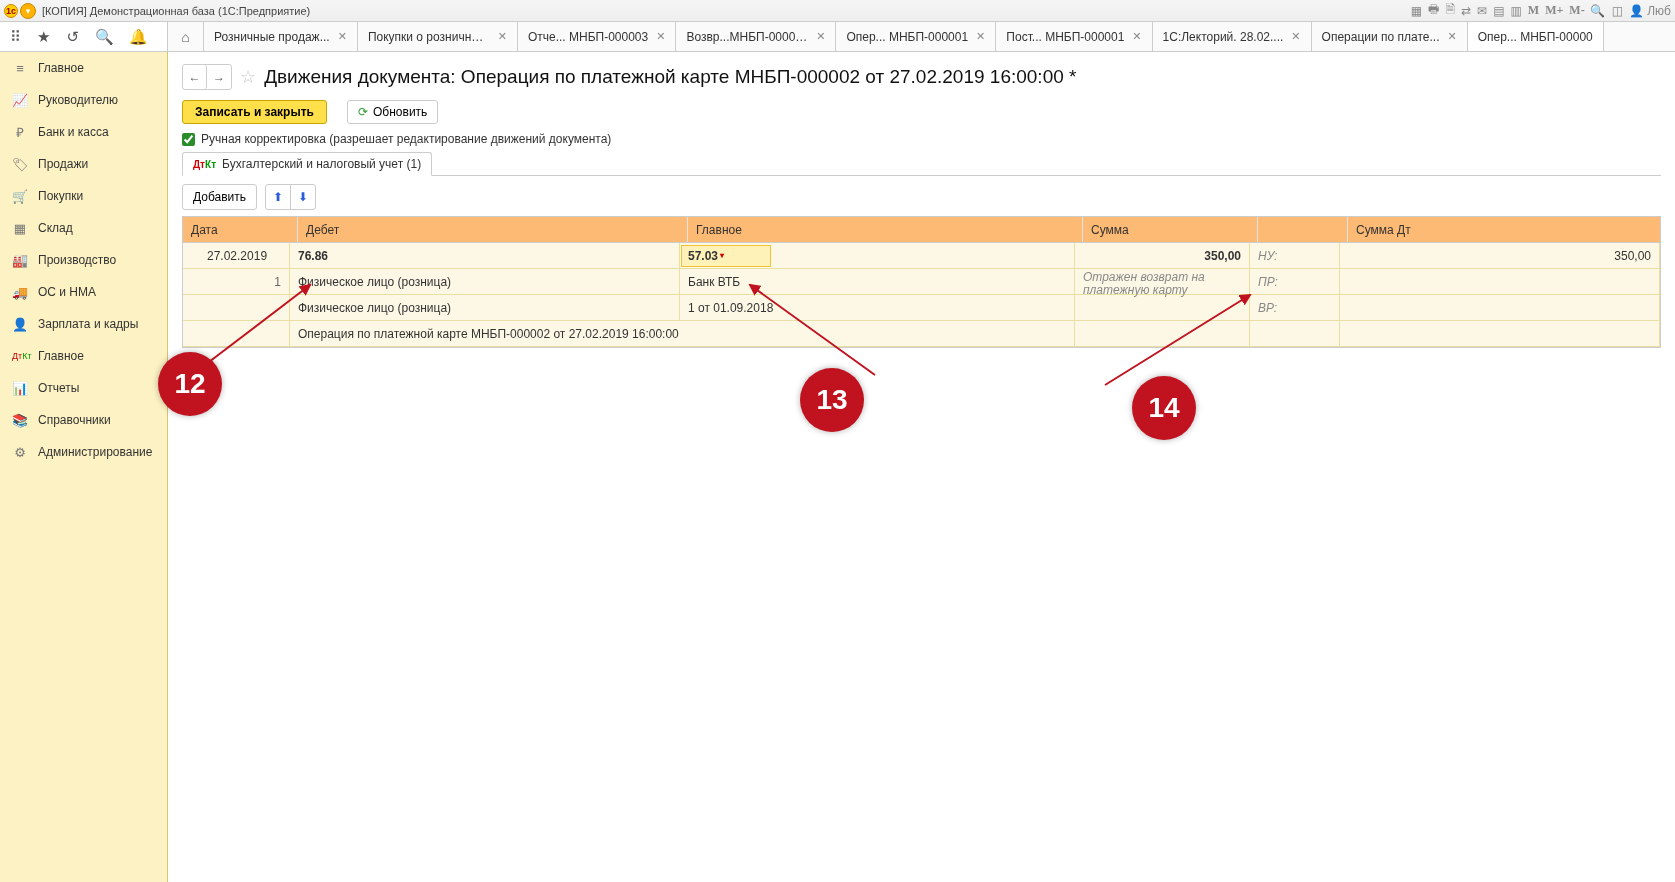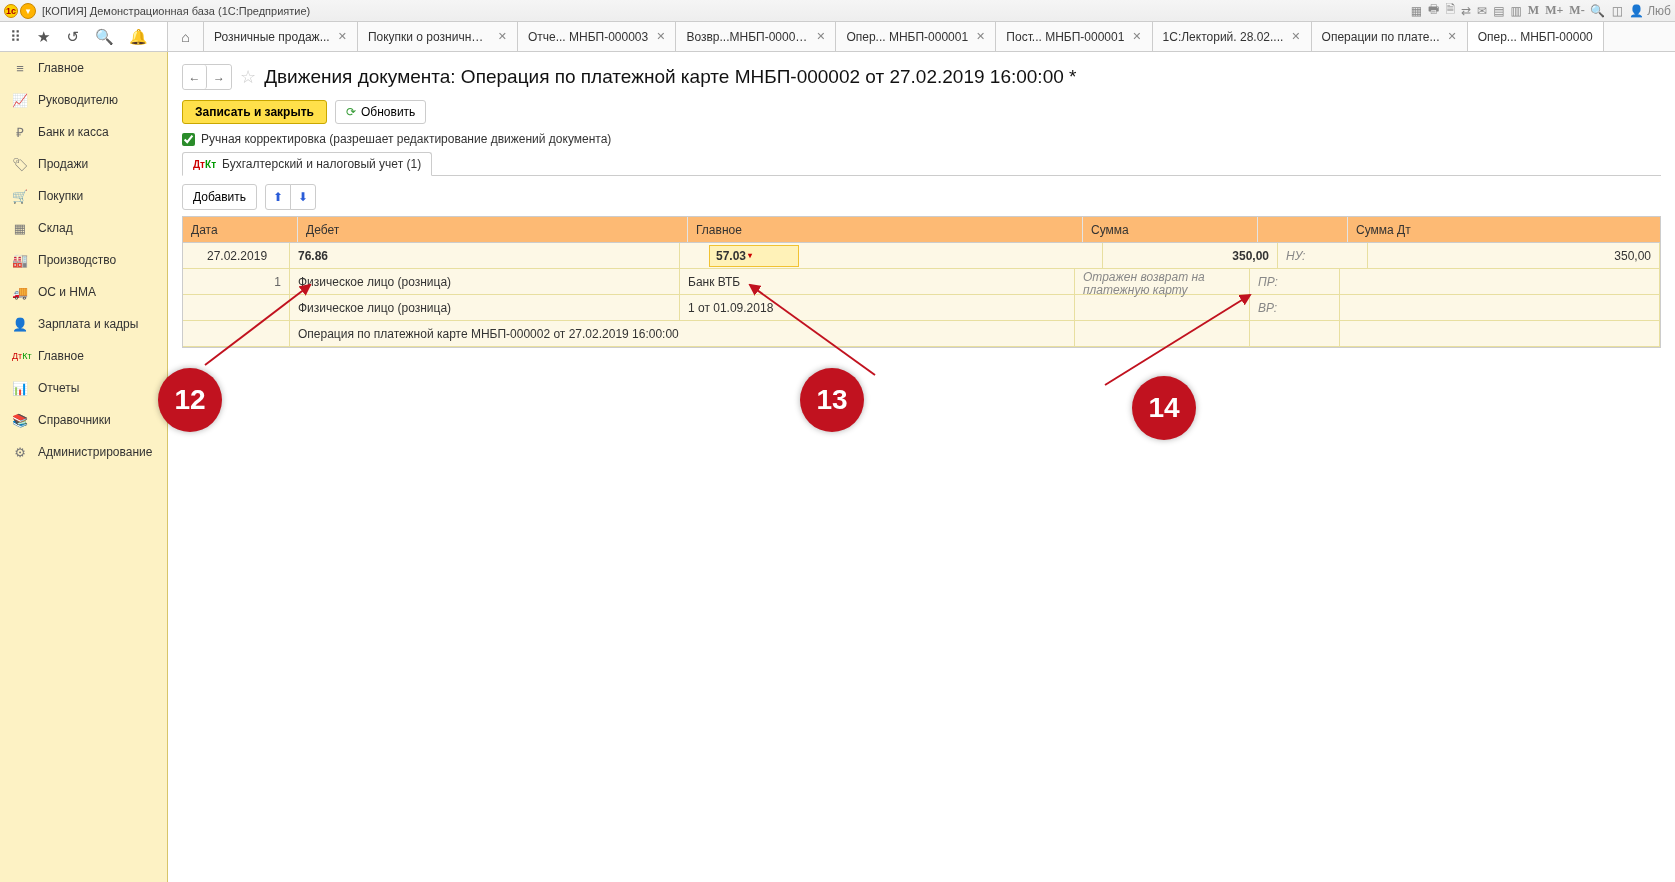--- a/index.html
+++ b/index.html
@@ -34,21 +34,21 @@
 
 .content { position: absolute; top: 52px; left: 168px; right: 0; bottom: 0; background: #fff; padding: 12px 14px; overflow: auto;}
 .header-row { display: flex; align-items: center; gap: 8px; margin-bottom: 10px;}
 .nav-btn { width: 24px; height: 24px; border: 1px solid #ccc; border-radius: 3px; background: #fff; display: flex; align-items: center; justify-content: center; color: #555; cursor:pointer;}
 .nav-group { display:flex; border:1px solid #ccc; border-radius:3px; overflow:hidden;}
 .nav-group .nav-btn { border:none; border-right:1px solid #ccc;}
 .nav-group .nav-btn:last-child{border-right:none;}
 .star { color: #ccc; font-size: 18px; cursor:pointer; }
 .page-title { font-size: 19px; font-weight: normal; color: #111;}
 
-.action-row { display:flex; gap: 8px; align-items: center; margin-bottom: 8px;}
+.action-row { display:flex; gap: 20px; align-items: center; margin-bottom: 8px;}
 .btn-yellow { background: #ffe04a; border: 1px solid #c9a700; padding: 4px 12px; border-radius: 3px; font-weight: bold; cursor:pointer; font-size: 12px;}
 .btn-white { background: #fff; border: 1px solid #ccc; padding: 4px 10px; border-radius: 3px; cursor:pointer; font-size: 12px; display: inline-flex; align-items: center; gap: 5px;}
 .reload-ic { color: #3a9d3a; font-size: 12px;}
 
 .checkbox-row { display: flex; align-items: center; gap: 6px; margin-bottom: 6px; font-size: 12px; color: #333;}
 .checkbox-row input { accent-color: #2a8c2a;}
 
 .inner-tab-row { display: flex; border-bottom: 1px solid #ccc; margin-bottom: 8px;}
 .inner-tab { border: 1px solid #ccc; border-bottom: 1px solid #fff; margin-bottom: -1px; padding: 4px 10px; background: #fff; display: flex; align-items: center; gap: 6px; border-radius: 3px 3px 0 0;}
 .inner-tab .it-icon { font-size: 10px; font-weight: bold; }
@@ -80,21 +80,21 @@
 .tr .num { justify-content: flex-end; color: #666;}
 .tr .right { justify-content: flex-end;}
 .c-date2{width:91px;margin-left:16px;}
 .cell-edit { background:#fff2b8; border:1px solid #f1c232; margin: 1px; padding: 2px 6px !important; display:flex;align-items:center;height:22px;width: 90px; font-weight:bold;}
 .cell-edit .car{margin-left:2px;color:#c00;font-size:8px;}
 .italic{font-style:italic;color:#888;}
 .bold{font-weight:bold;}
 
 
 .callout { position: absolute; width: 64px; height: 64px; border-radius: 50%; background: #c1121f; color:#fff; font-size: 28px; font-weight: bold; display:flex;align-items:center;justify-content:center; z-index: 50; box-shadow: 0 0 6px rgba(0,0,0,.3);}
-.c12{left:158px;top:368px;}
+.c12{left:158px;top:352px;}
 .c13{left:800px;top:368px;}
 .c14{left:1132px;top:376px;}
 svg.arrow{position:absolute;z-index:49;}
 </style>
 </head>
 <body>
 
 <div class="title-bar">
   <div class="logo">1c</div>
   <div class="chev">▾</div>
@@ -265,21 +265,21 @@
       <div class="c-credit">Главное</div>
       <div class="c-amount">Сумма</div>
       <div class="c-spacer"></div>
       <div class="c-amountdt">Сумма Дт</div>
     </div>
 
     <div class="entry">
       <div class="tr">
         <div class="c-date2">27.02.2019</div>
         <div class="c-debit bold">76.86</div>
-        <div class="c-credit" style="padding:0;margin-left:28px;">
+        <div class="c-credit" style="padding:0;">
           <div class="cell-edit">
               <span>57.03</span>
               <span class="car">▾</span>
             </div>
         </div>
         <div class="c-amount right bold">350,00</div>
         <div class="c-spacer italic">НУ:</div>
         <div class="c-amountdt right">350,00</div>
       </div>
       <div class="tr">

